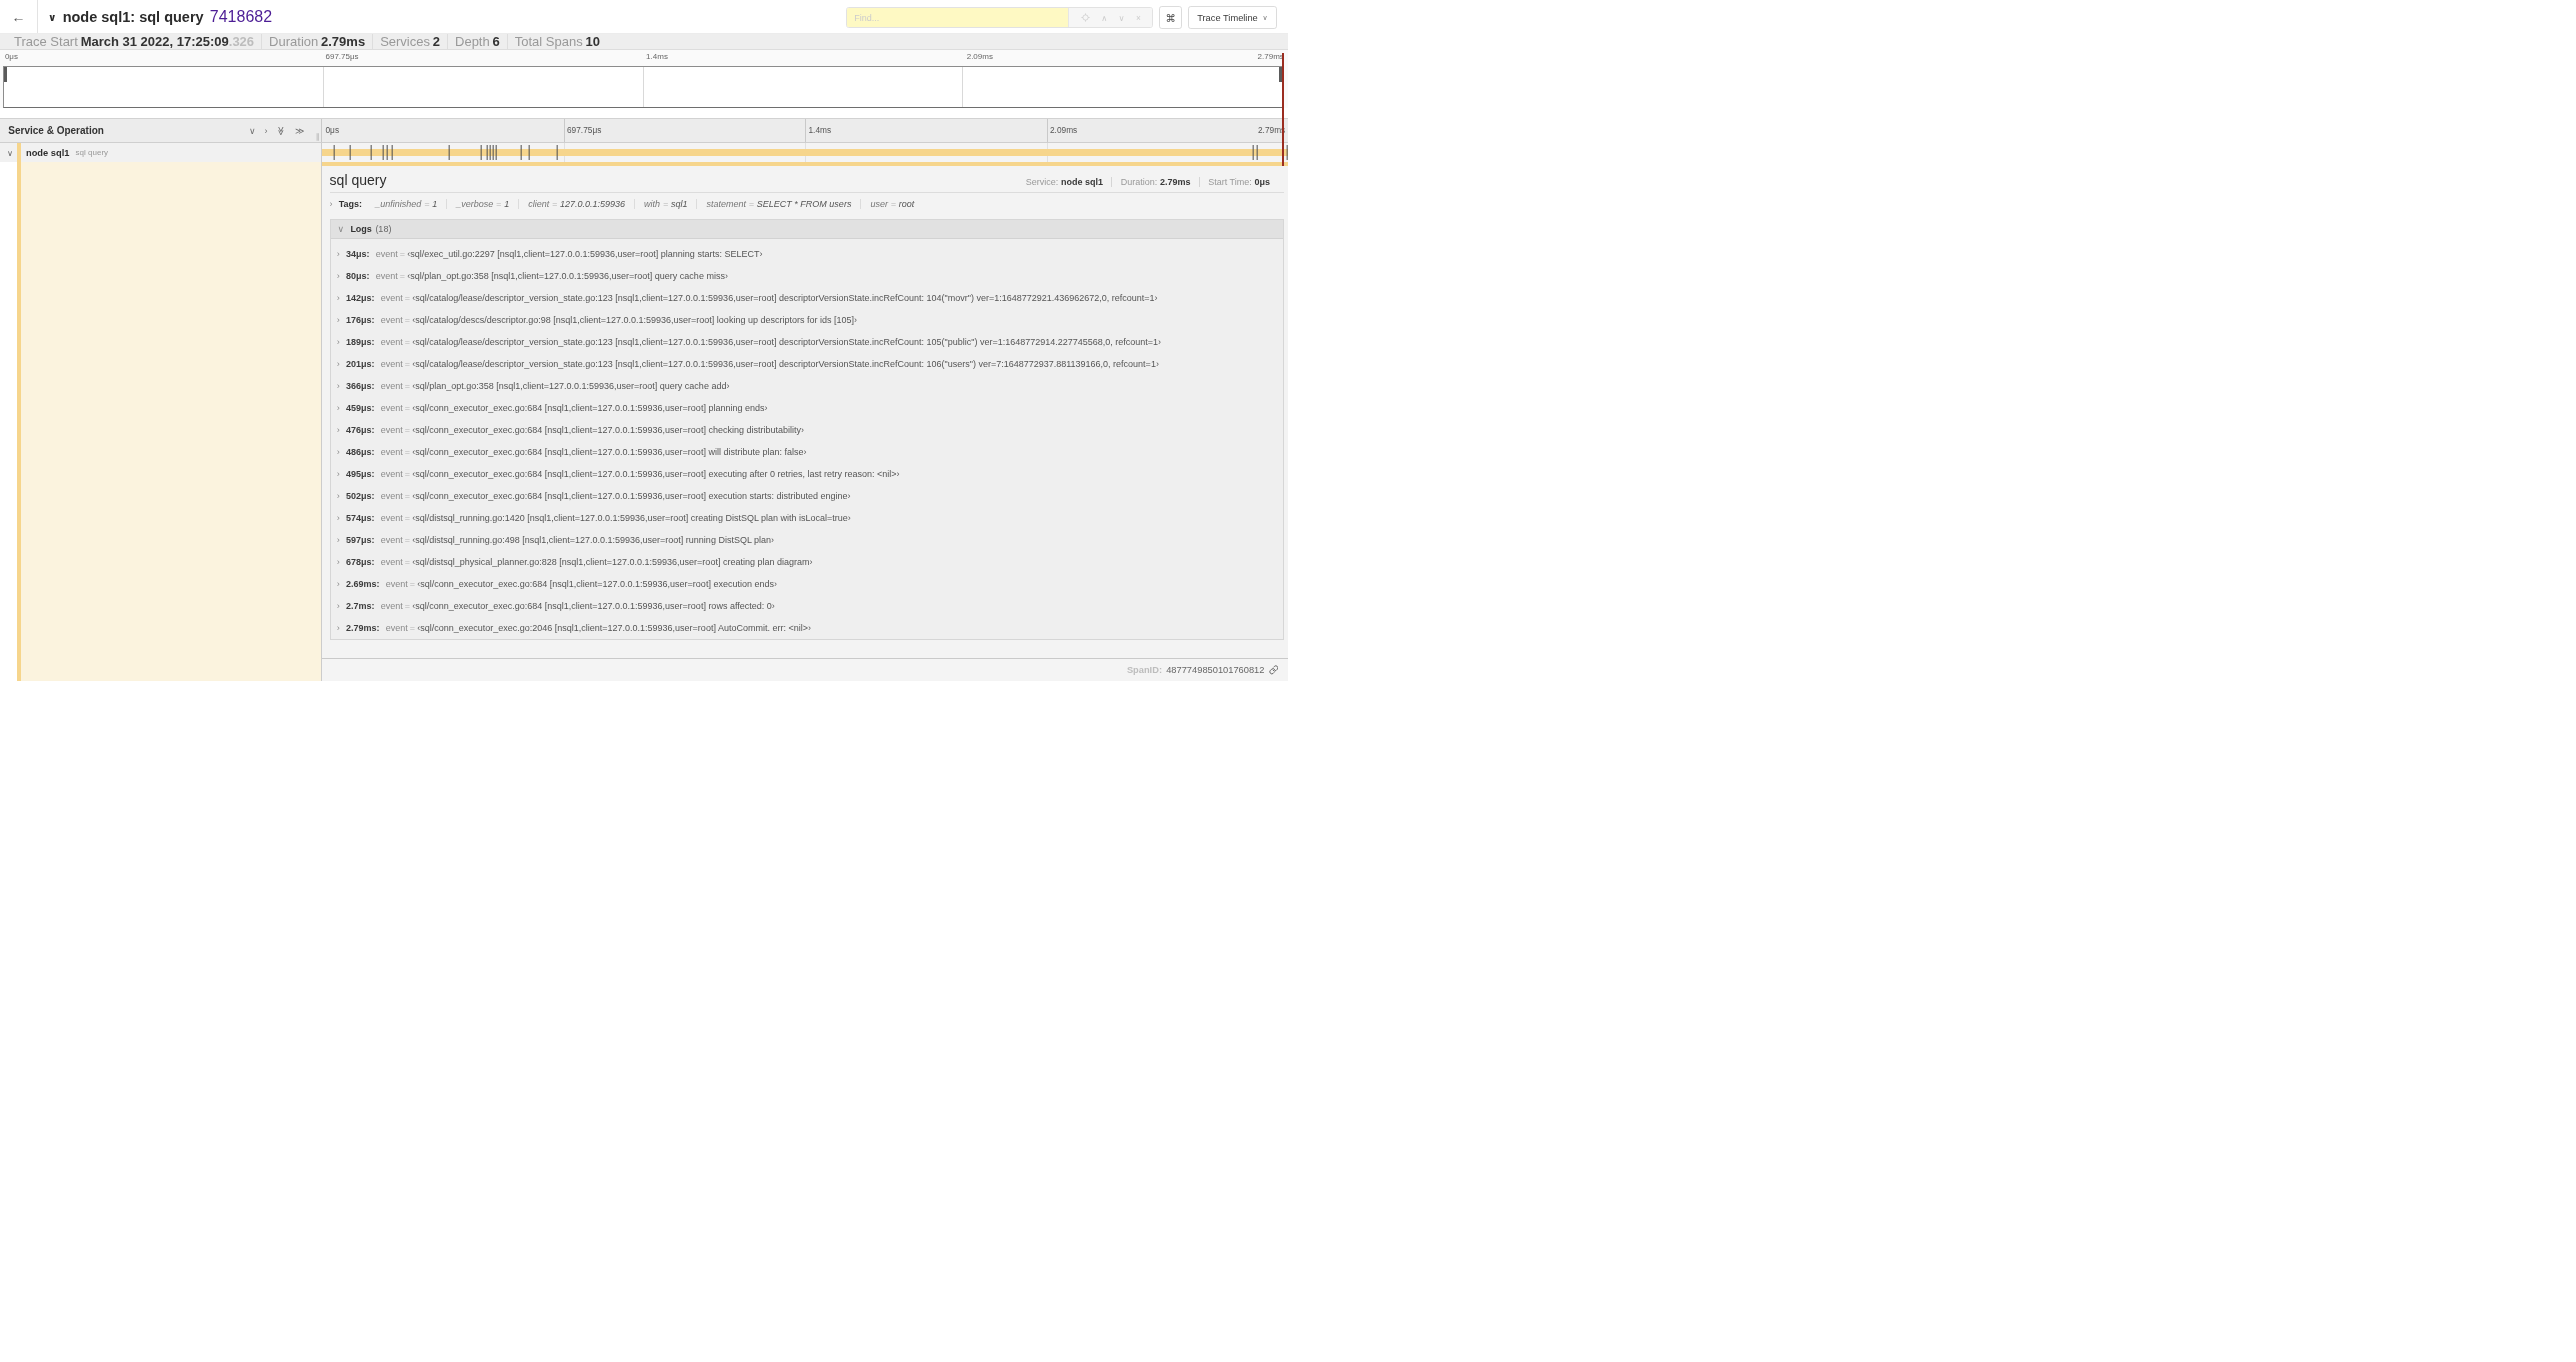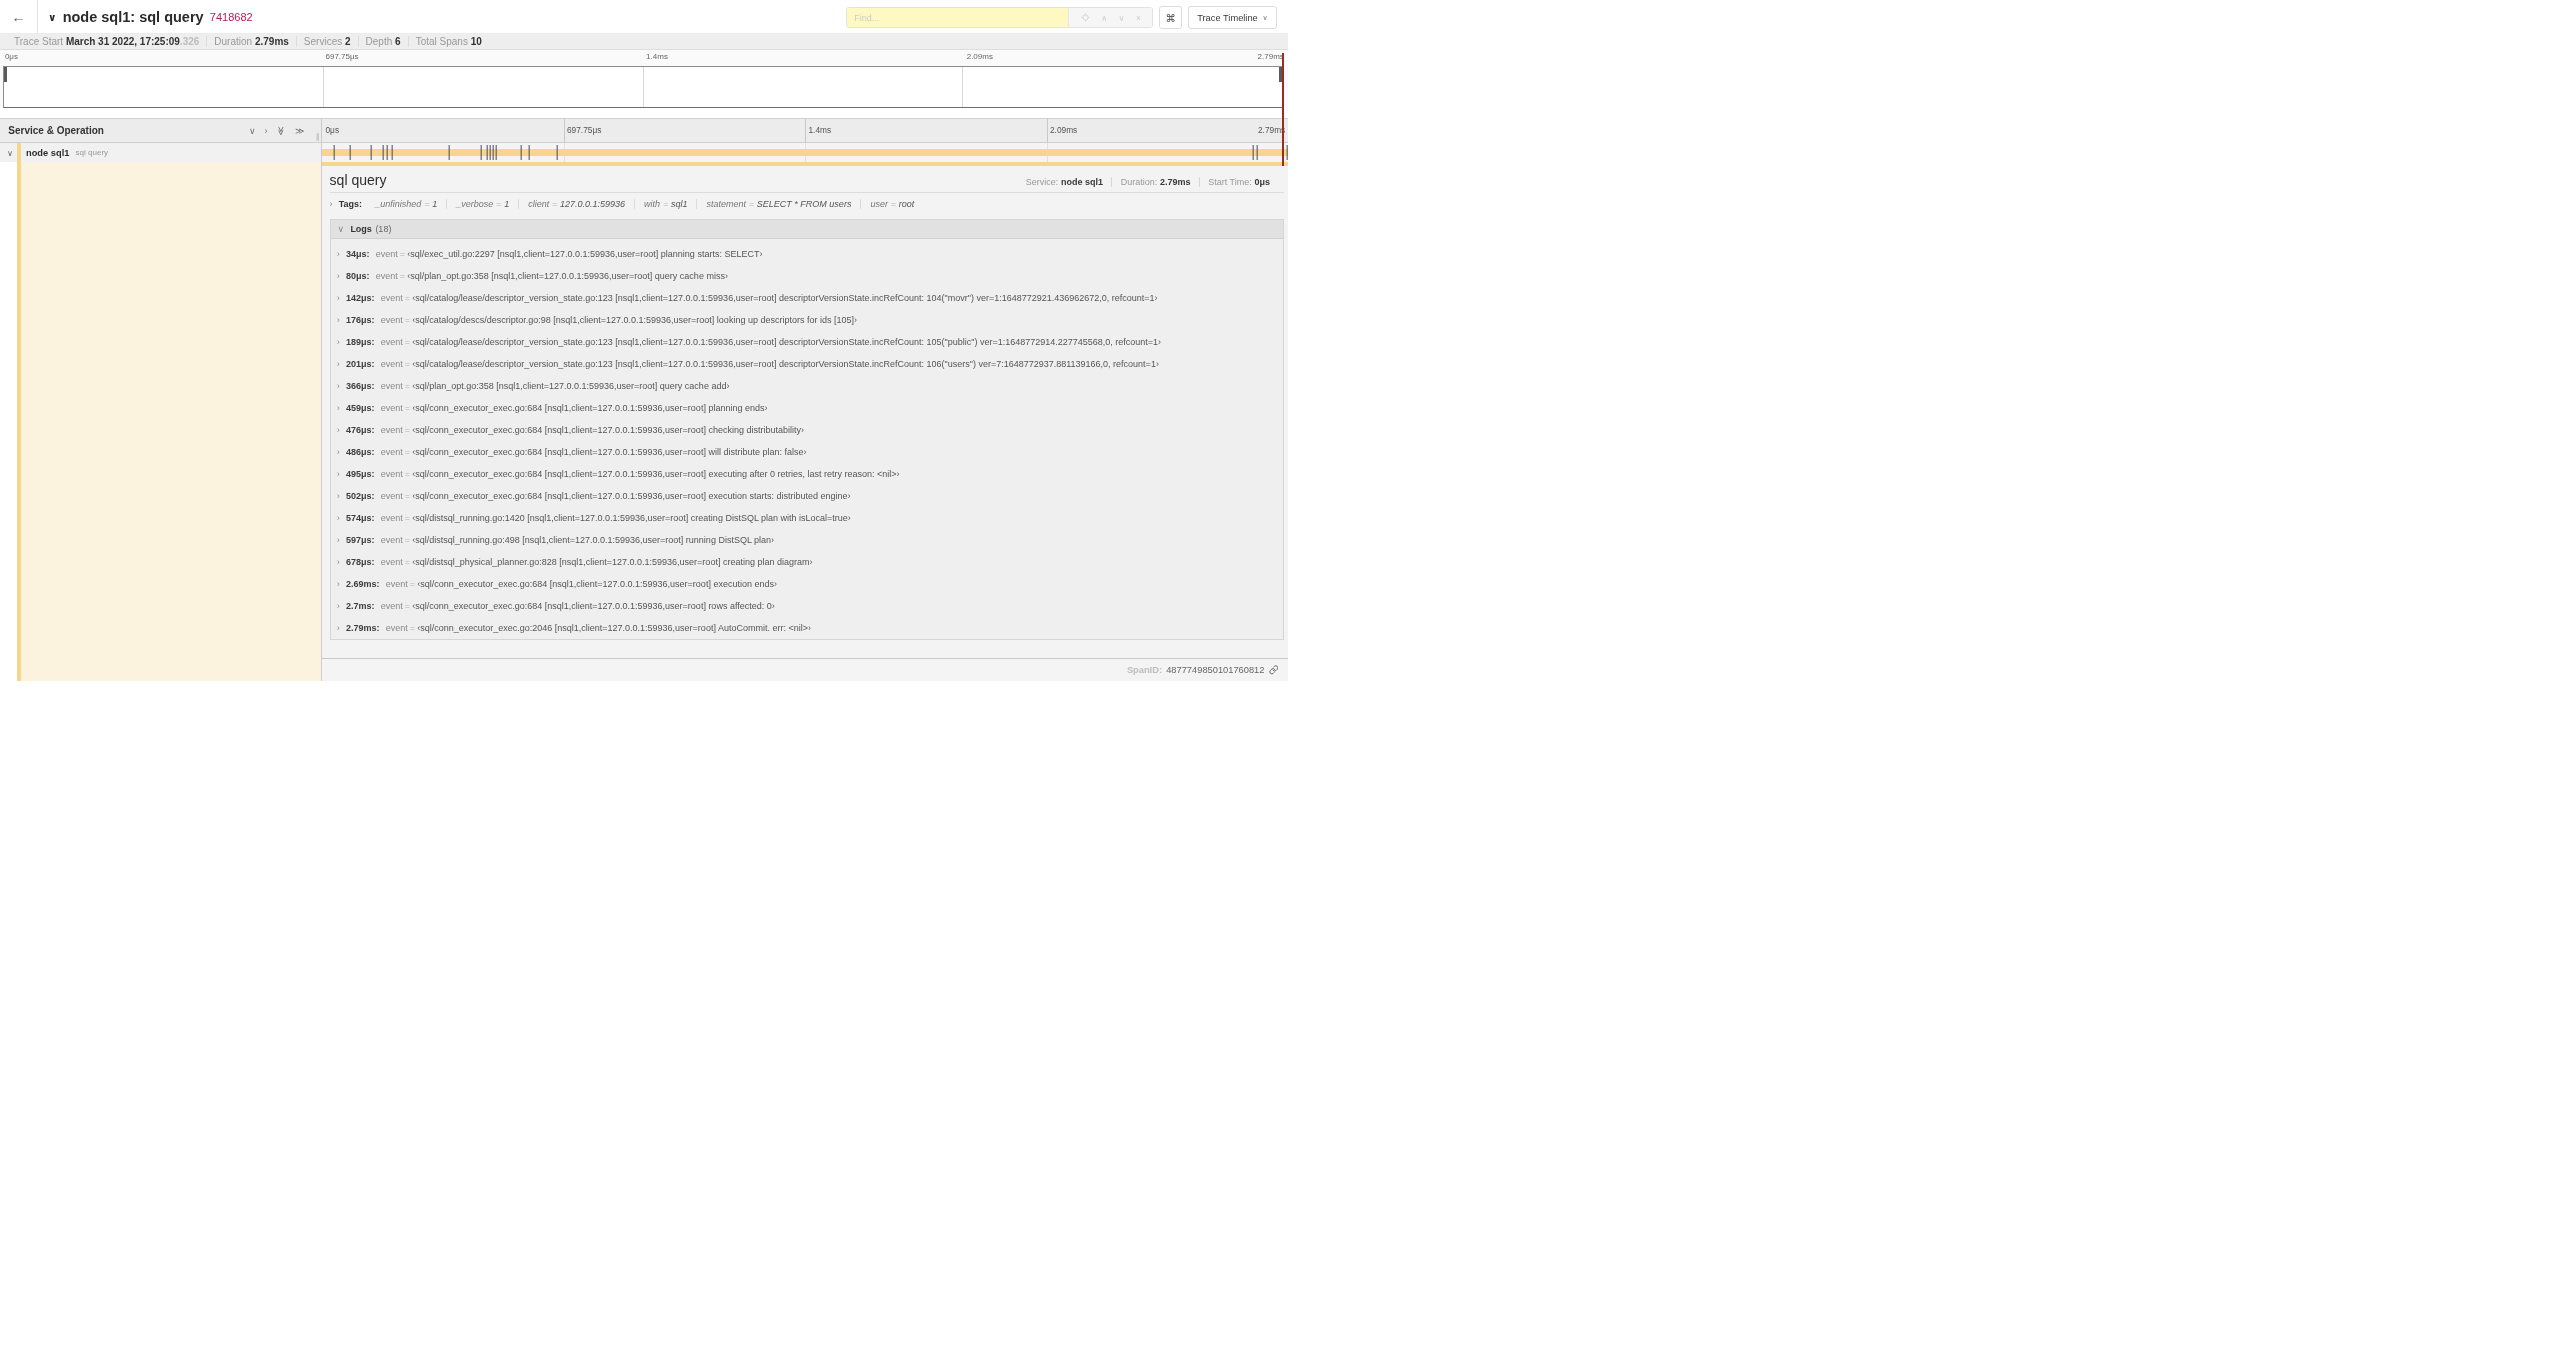--- a/index.html
+++ b/index.html
@@ -9,34 +9,34 @@
     background:#fff; color:#333; overflow:hidden; position:relative;
   }
   .abs { position:absolute; }
 
   
   .topbar { left:0; top:0; width:1288px; height:34px; background:#fff; border-bottom:0.7px solid #ececec; }
   .back-btn { left:0; top:0; width:38px; height:33px; border-right:0.7px solid #e3e3e3; display:flex; align-items:center; justify-content:center; font-size:14px; color:#555; cursor:pointer; background:#fff; }
   .title-wrap { left:48px; top:0; height:33px; display:flex; align-items:center; gap:6.2px; }
   .title-chevron { font-size:10.4px; font-weight:bold; color:#2b2b2b; }
   .page-title { font-size:14.5px; font-weight:bold; color:#2b2b2b; }
-  .trace-id { font-size:11px; color:#be185d; font-weight:normal; }
+  .trace-id { font-size:16px; color:#4c1d95; font-weight:normal; }
   .top-actions { right:11px; top:6.2px; display:flex; gap:5.5px; align-items:center; }
   .find-box { display:flex; width:307px; height:21.5px; border:0.7px solid #e2e2e2; border-radius:2.8px; background:#fff; overflow:hidden; }
   .find-input { flex:1; border:none; outline:none; padding:0 7px; font-size:9px; color:#444; background:#fef9c3; font-family:inherit; }
   .find-input::placeholder { color:#ccc; }
   .find-icons { width:84px; background:#f6f6f6; border-left:0.7px solid #e6e6e6; display:flex; align-items:center; justify-content:space-evenly; color:#ccc; font-size:8.3px; }
   .find-icons svg { display:block; }
   .icon-btn { width:23.5px; height:23px; border:0.7px solid #dcdcdc; border-radius:2.8px; background:#fff; display:flex; align-items:center; justify-content:center; font-size:10.4px; color:#444; cursor:pointer; }
   .tt-btn { height:23px; border:0.7px solid #dcdcdc; border-radius:2.8px; background:#fff; display:flex; align-items:center; gap:4.8px; padding:0 8.3px; font-size:9.3px; color:#3a3a3a; cursor:pointer; }
   .tt-chevron { font-size:7px; color:#777; }
 
   
   .summary { left:0; top:34px; width:1288px; height:16px; background:#eeeeee; border-bottom:0.7px solid #ddd; display:flex; align-items:center; padding:0 7px; }
-  .sum-item { font-size:10px; color:#999; padding:0 7px; border-right:0.7px solid #ddd; white-space:nowrap;text-align:right; }
+  .sum-item { font-size:13px; color:#999; padding:0 7px; border-right:0.7px solid #ddd; white-space:nowrap;text-align:right; }
   .sum-item:last-child { border-right:none; }
   .sum-item b { color:#333; font-weight:bold; margin-left:2.8px; }
   .sum-item .suffix { color:#bdbdbd; font-weight:bold; }
 
   
   .minimap { left:0; top:50px; width:1288px; height:58px; background:#fafafa; }
   .mini-ticks { position:absolute; left:2.8px; right:2.8px; top:0; height:16px; }
   .mini-tick-label { position:absolute; top:2.1px; font-size:8px; color:#666; padding-left:2.1px; white-space:nowrap; }
   .mini-tick-label.last { transform:translateX(-100%); padding-left:0; padding-right:1.4px; }
   .mini-canvas { position:absolute; left:2.8px; right:5.5px; top:16px; height:42px; background:#fff; border:0.7px solid #8c8c8c; border-bottom:1.4px solid #6e6e6e; }

